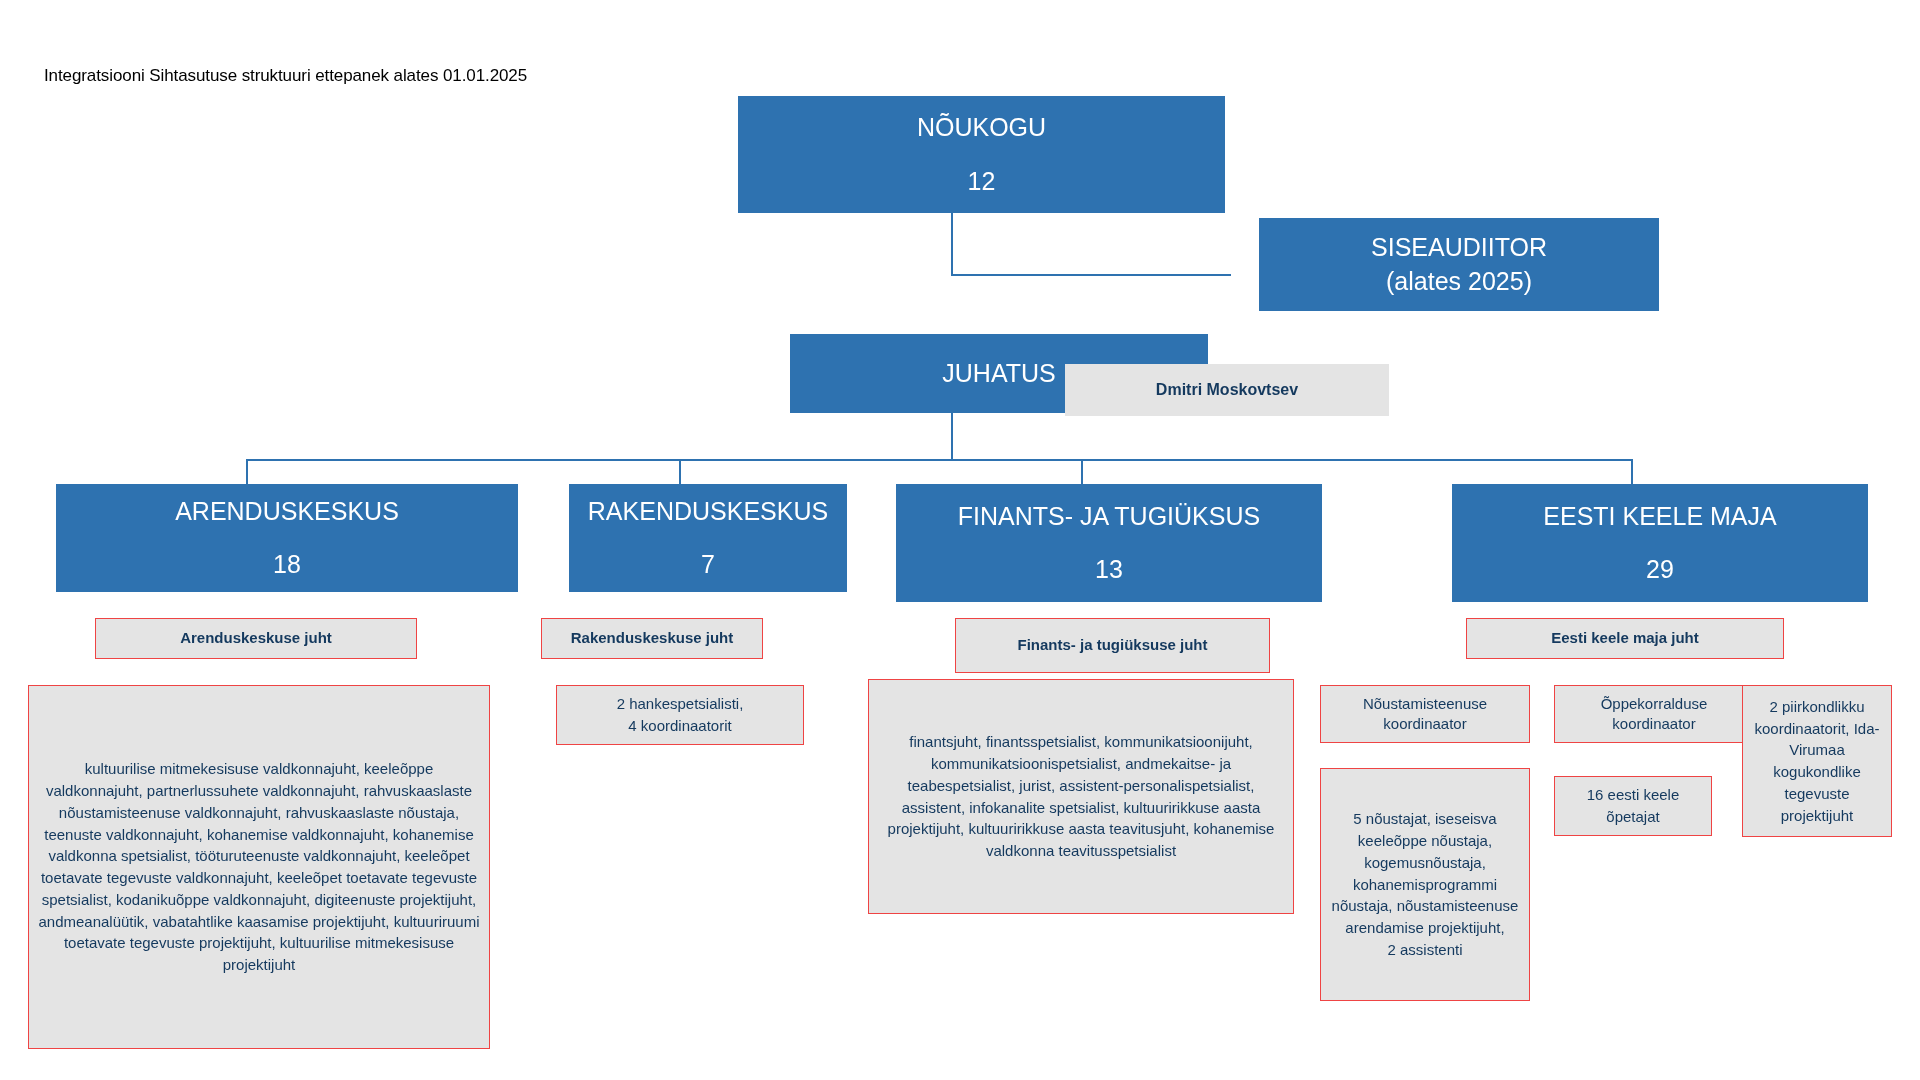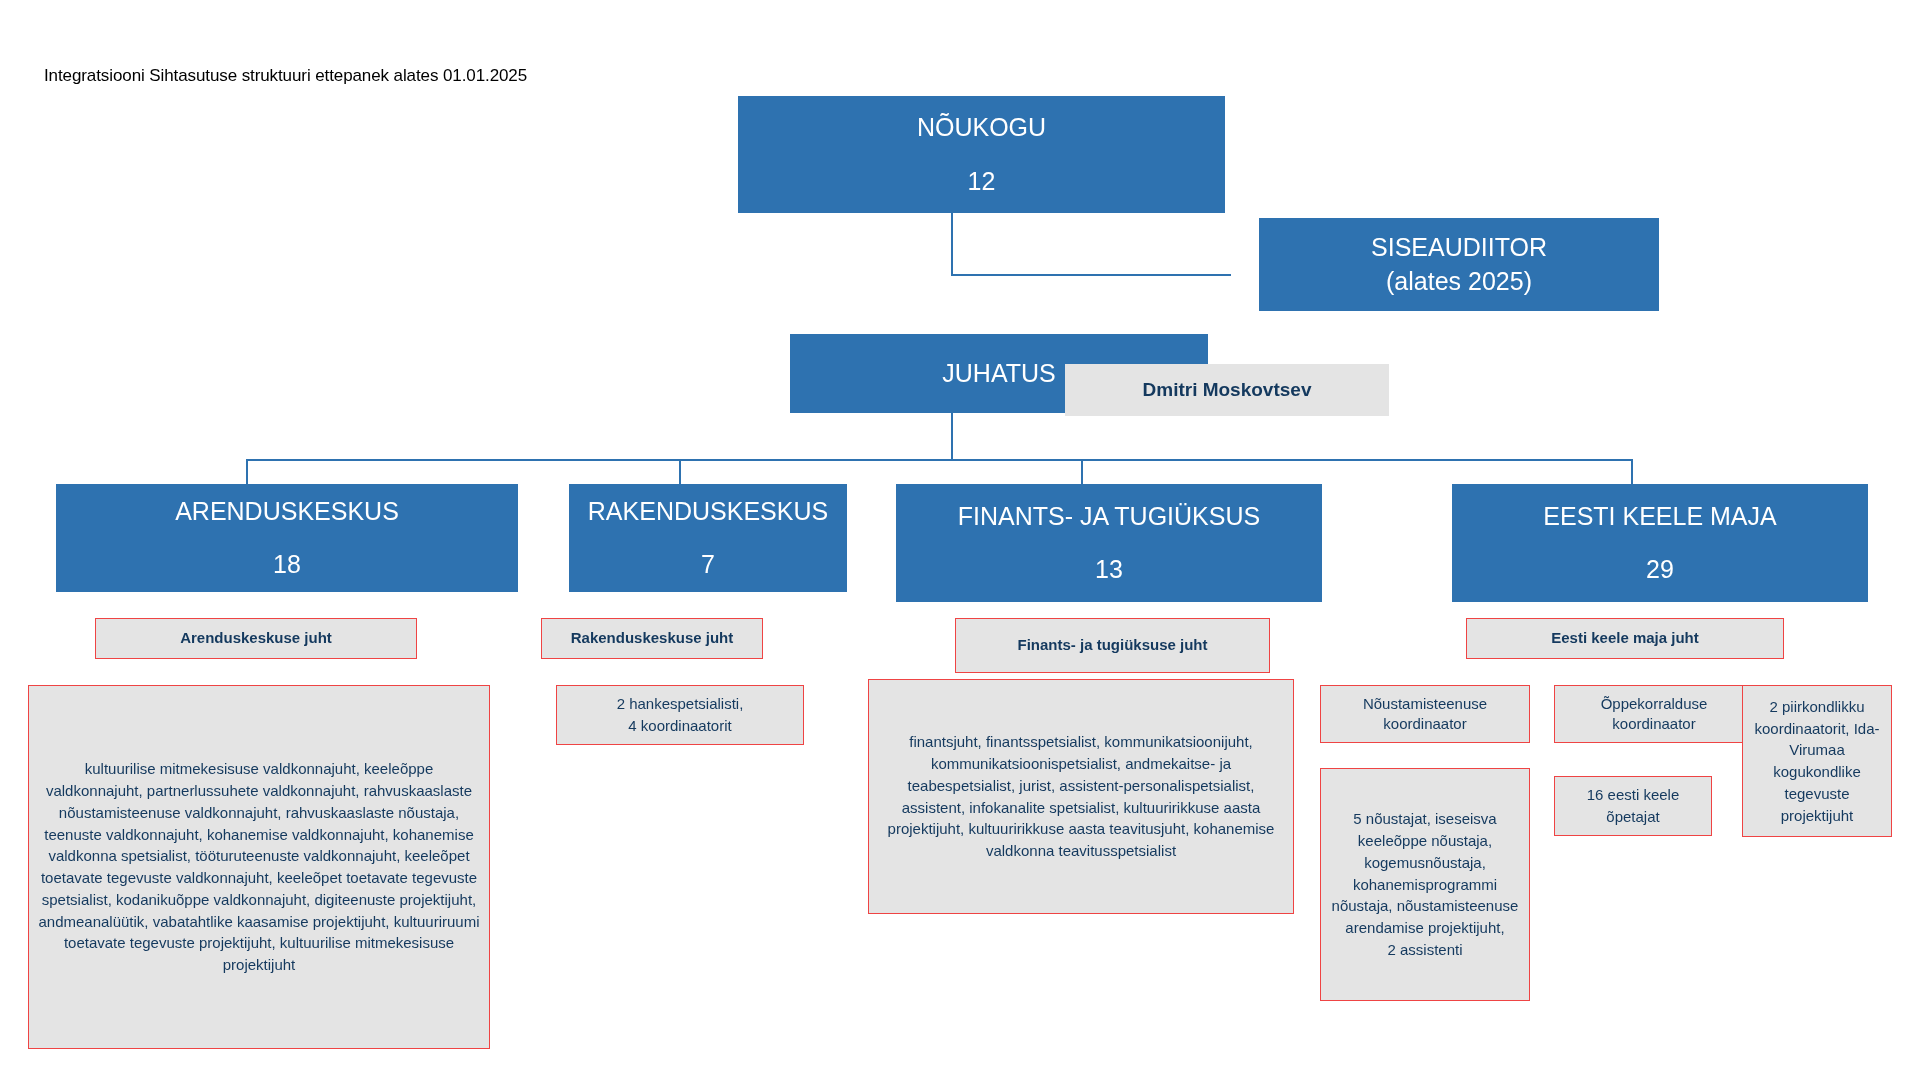--- a/index.html
+++ b/index.html
@@ -116,21 +116,21 @@
   </div>
 
   <div class="abs unit" style="left:1231px; top:218px; width:400px; height:93px;">
     <div class="unit-name">SISEAUDIITOR</div>
     <div class="unit-name" style="margin-top:2px;">(alates 2025)</div>
   </div>
 
   <div class="abs unit" style="left:762px; top:334px; width:418px; height:79px; justify-content:center;">
     <div class="unit-name">JUHATUS</div>
   </div>
-  <div class="abs gbox noborder" style="left:1065px; top:364px; width:324px; height:52px; font-size:19px;">
+  <div class="abs gbox noborder" style="left:1065px; top:364px; width:324px; height:52px; font-size:16px;">
     <span>Dmitri Moskovtsev</span>
   </div>
 
   <div class="abs unit" style="left:28px; top:484px; width:462px; height:108px;">
     <div class="unit-name">ARENDUSKESKUS</div>
     <div class="unit-count">18</div>
   </div>
   <div class="abs gbox" style="left:95px; top:618px; width:322px; height:41px;">
     <span>Arenduskeskuse juht</span>
   </div>

